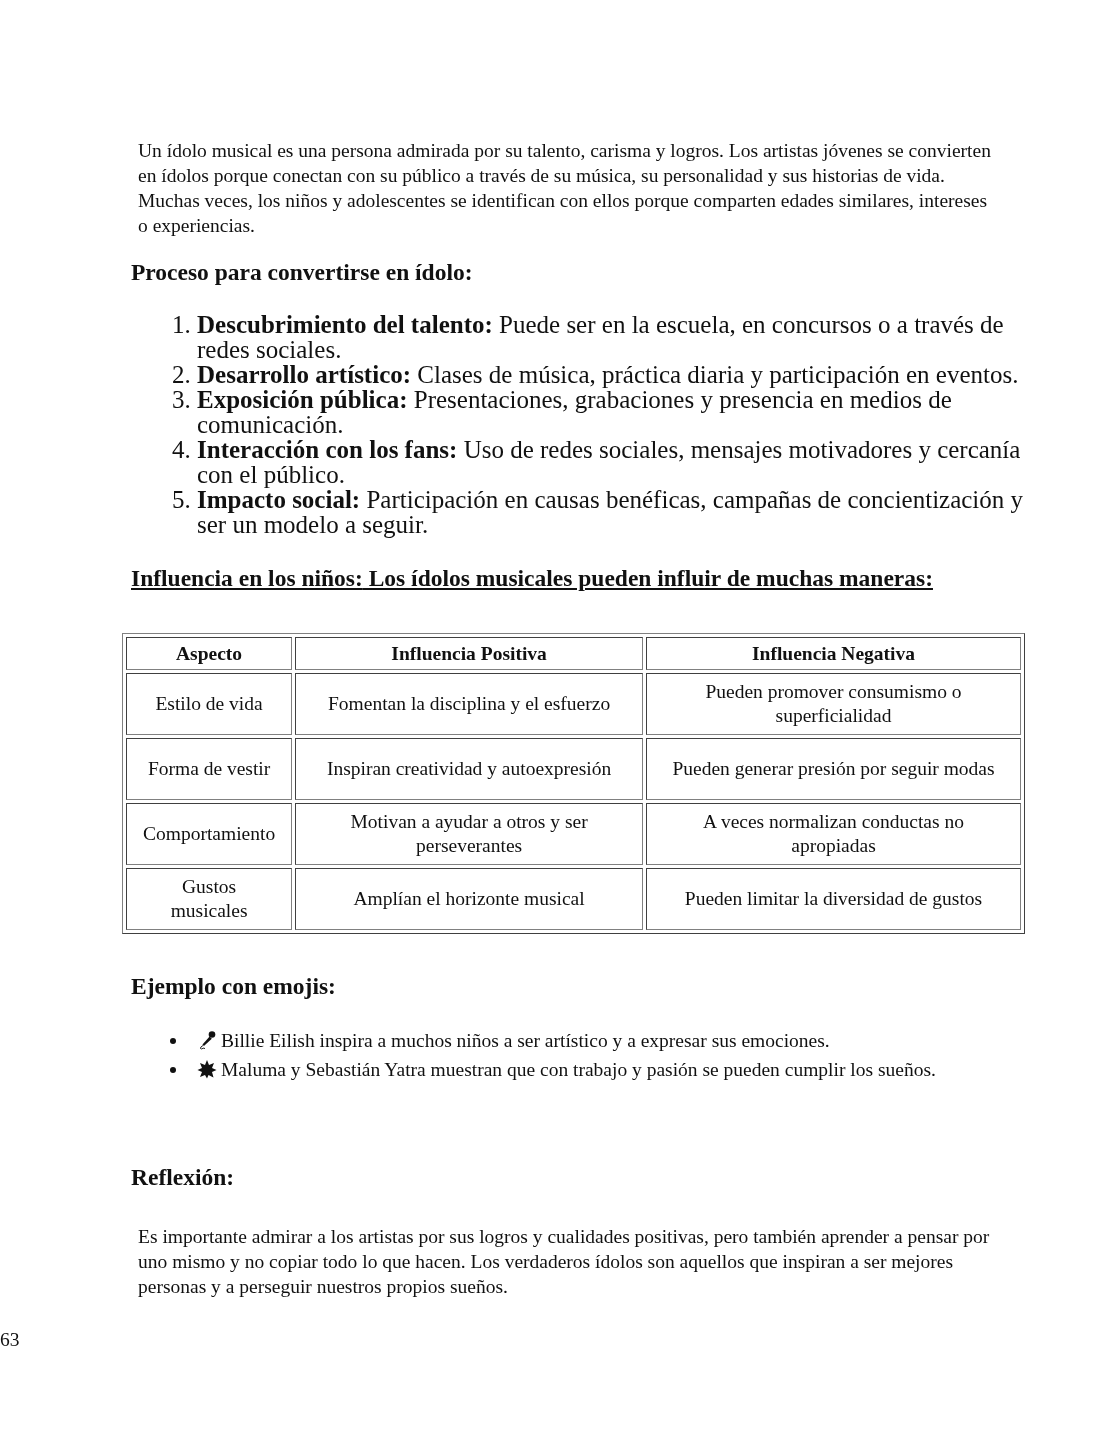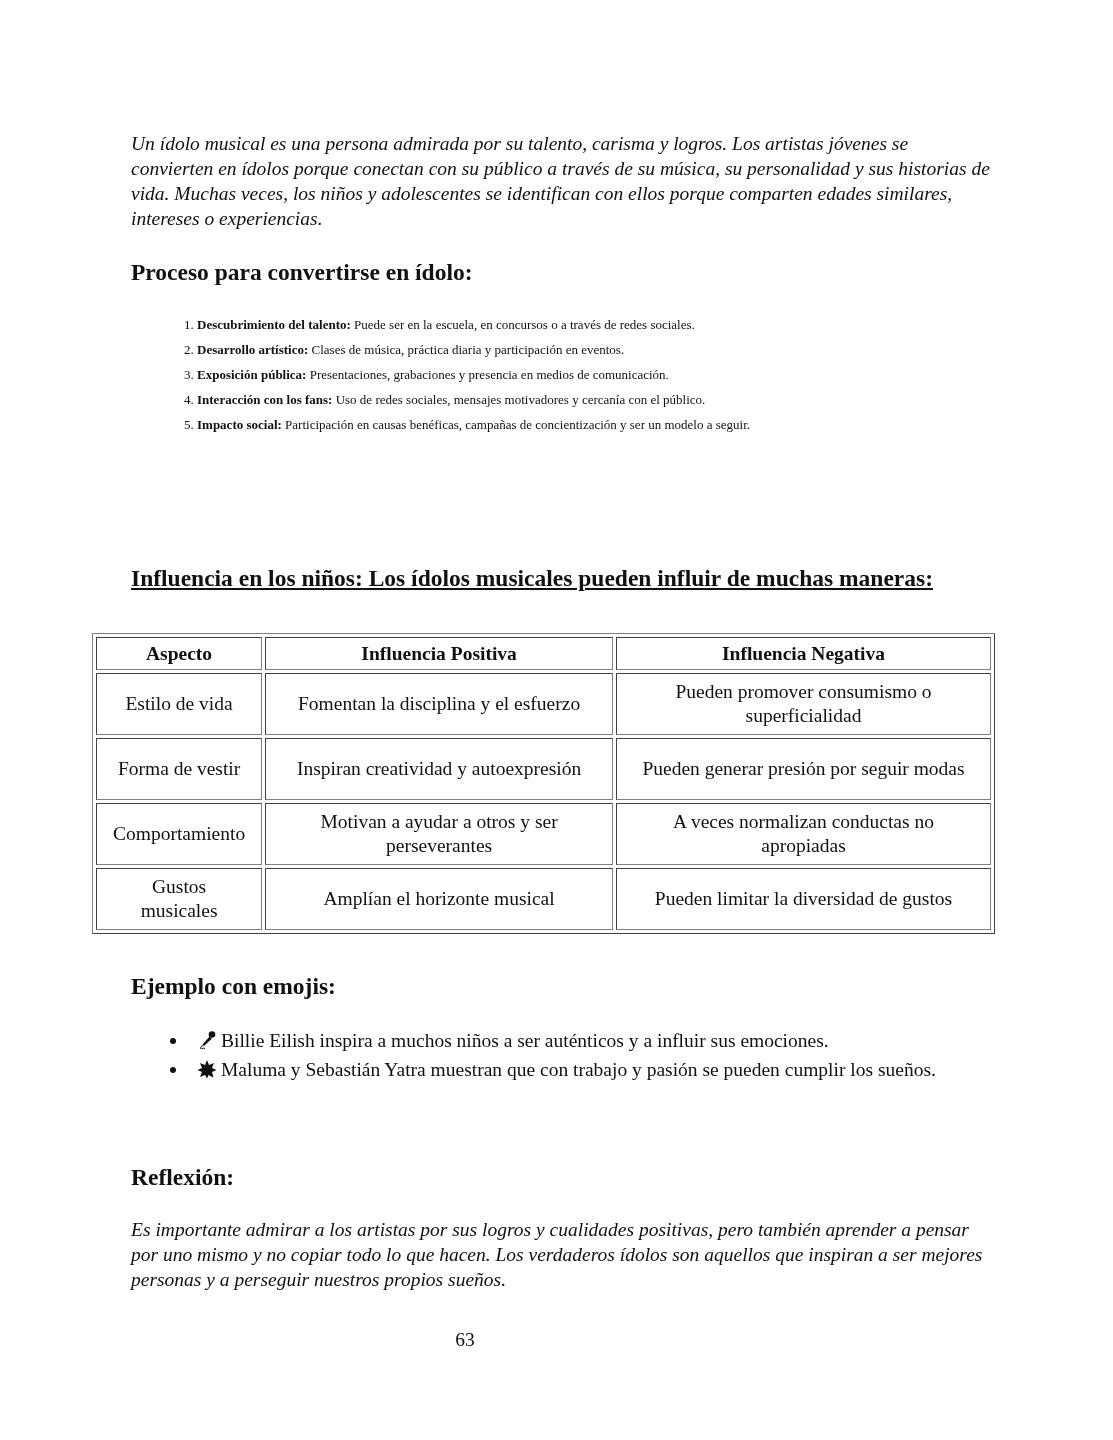--- a/index.html
+++ b/index.html
@@ -4,40 +4,40 @@
   <style>
     html, body { margin: 0; padding: 0; background: #ffffff; }
     body {
       width: 1113px; height: 1440px; position: relative; overflow: hidden;
       font-family: "Liberation Serif", "DejaVu Serif", serif;
       color: #111111;
     }
     .page { position: absolute; left: 0; top: 0; width: 1113px; height: 1440px; }
     .para {
       position: absolute; left: 131px; width: 860px;
-      font-size: 19.5px; line-height: 25px; margin: 0; font-style: italic;
+      font-size: 19.5px; line-height: 25px; margin: 7px;
     }
     .h2 {
       position: absolute; left: 131px; margin: 0;
       font-size: 23.5px; font-weight: bold; line-height: 30px;
     }
     .h2-inline {
       position: absolute; left: 131px; margin: 0; width: 900px;
       font-size: 23.5px; line-height: 30px; white-space: nowrap;
     }
     .h2-inline .b { font-weight: bold; }
     ol.steps {
       position: absolute; left: 131px; top: 312px; width: 860px;
       margin: 0; padding: 0 0 0 66px;
-      font-size: 13px; line-height: 25px;
+      font-size: 25px; line-height: 25px;
     }
     ol.steps li { padding-left: 0; }
     ol.steps li .b { font-weight: bold; }
     table.influence {
-      position: absolute; left: 92px; top: 633px; width: 903px; height: 300px;
+      position: absolute; left: 122px; top: 633px; width: 903px; height: 300px;
       border: 1px solid #808080; border-right-color: #404040; border-bottom-color: #404040;
       border-spacing: 3px; border-collapse: separate;
       font-size: 19.5px; line-height: 24px;
     }
     table.influence th, table.influence td {
       border: 1px solid #404040; border-right-color: #808080; border-bottom-color: #808080;
       text-align: center; vertical-align: middle; padding: 0 3px;
     }
     table.influence th { height: 31px; font-weight: bold; }
     table.influence td { height: 60px; }
@@ -48,21 +48,21 @@
       list-style: none;
     }
     ul.emojis li { position: relative; line-height: 25px; margin-bottom: 4px; }
     ul.emojis li::before {
       content: ""; position: absolute; left: -27px; top: 10px;
       width: 6px; height: 6px; border-radius: 50%; background: #111;
     }
     .emoji-icon { display: inline-block; width: 20px; height: 20px; vertical-align: -3px; margin-right: 4px; }
     .page-number {
       position: absolute; left: 0; width: 930px; top: 1328px;
-      text-align: center; font-size: 19.5px; line-height: 24px;
+      text-align: left; font-size: 19.5px; line-height: 24px;
     }
   </style>
 </head>
 <body>
 
 <div class="page">
 
   <p class="para" style="top:131px;">Un ídolo musical es una persona admirada por su talento, carisma y logros. Los artistas jóvenes se convierten en ídolos porque conectan con su público a través de su música, su personalidad y sus historias de vida. Muchas veces, los niños y adolescentes se identifican con ellos porque comparten edades similares, intereses o experiencias.</p>
 
   <h2 class="h2" style="top:257px;">Proceso para convertirse en ídolo:</h2>
@@ -115,21 +115,21 @@
   </table>
 
   <h2 class="h2" style="top:971px;">Ejemplo con emojis:</h2>
 
   <ul class="emojis">
     <li>
       <svg class="emoji-icon" viewBox="0 0 20 20">
         <ellipse cx="15" cy="4.5" rx="3.3" ry="3.3" fill="#111"></ellipse>
         <path d="M12.6 6.6 L5.5 14.6 L6.9 16 L14.8 8.8 Z" fill="#111"></path>
         <path d="M6 15.5 Q3 17 3.5 18.5 Q4.5 19.5 6 18.3 Q7 17.5 8 18.8" stroke="#111" stroke-width="0.9" fill="none"></path>
-      </svg><span>Billie Eilish inspira a muchos niños a ser auténticos y a influir sus emociones.</span>
+      </svg><span>Billie Eilish inspira a muchos niños a ser artístico y a expresar sus emociones.</span>
     </li>
     <li>
       <svg class="emoji-icon" viewBox="0 0 20 20">
         <path d="M10 1 L12 6 L17 4 L15 9 L19.5 11 L15 13 L16.5 18.5 L11.5 16 L10 19.5 L8 16 L3 18 L5 13 L0.5 11 L5 9 L3 4 L8 6 Z" fill="#111"></path>
       </svg><span>Maluma y Sebastián Yatra muestran que con trabajo y pasión se pueden cumplir los sueños.</span>
     </li>
   </ul>
 
   <h2 class="h2" style="top:1162px;">Reflexión:</h2>
 

